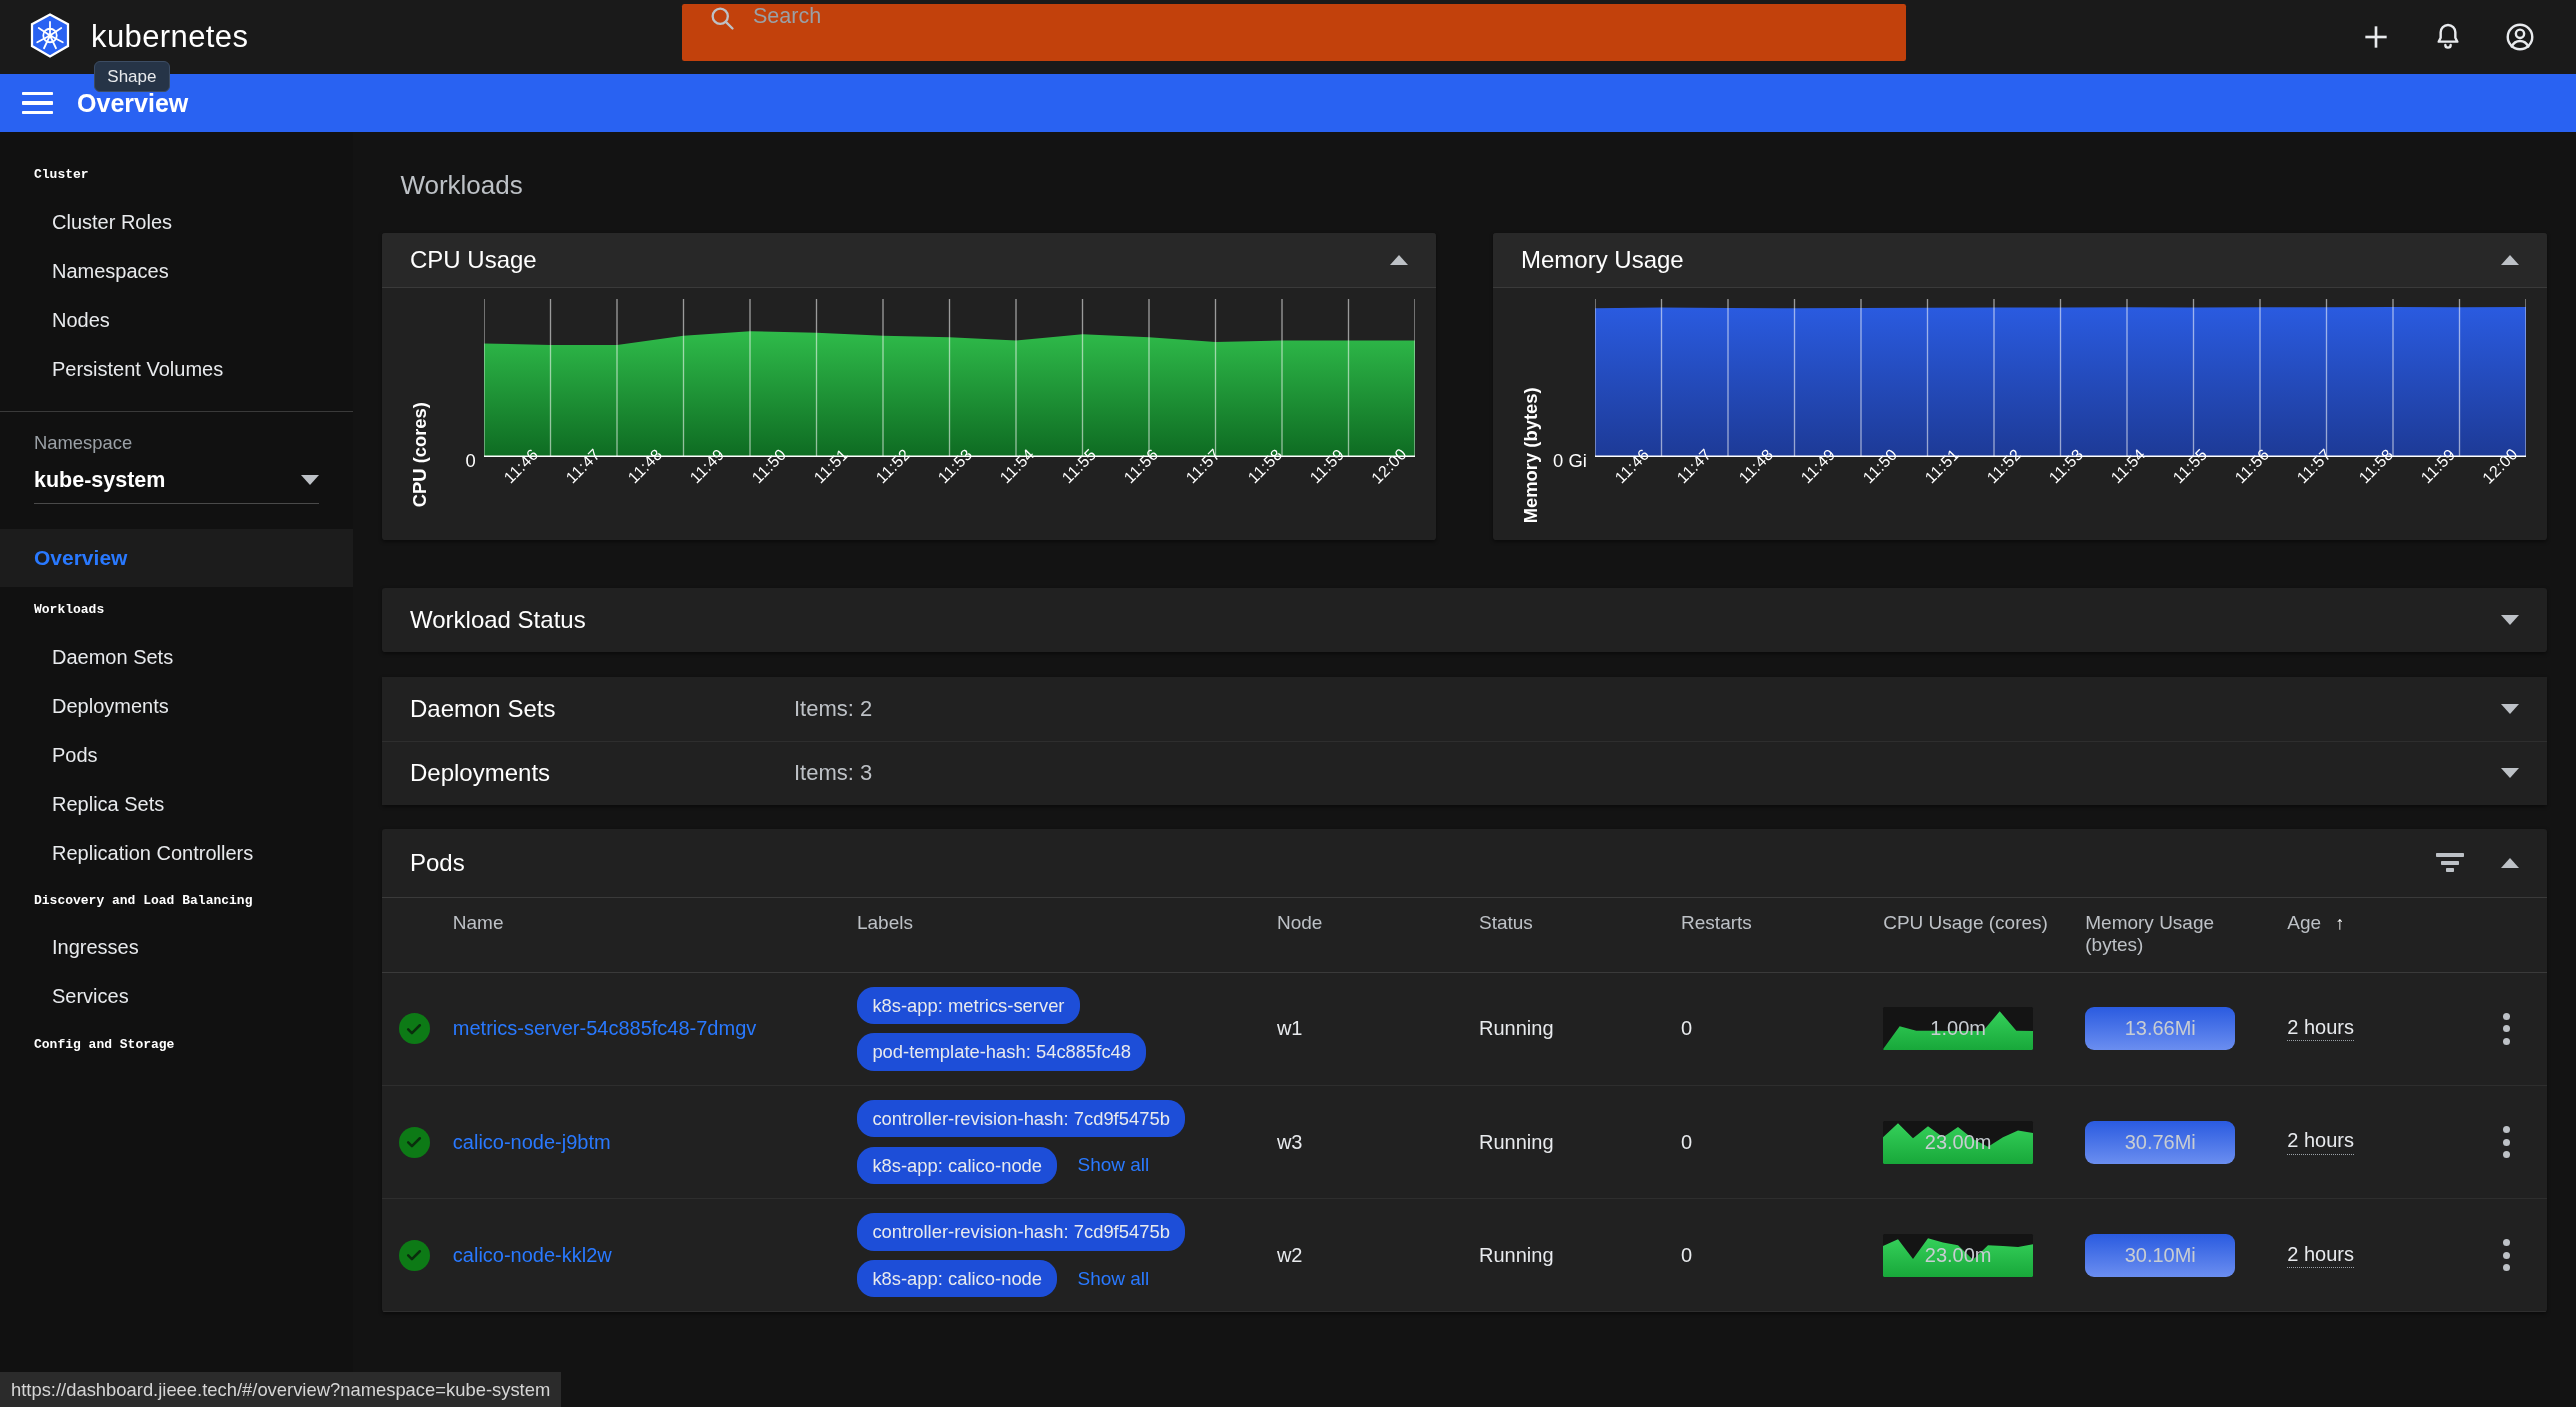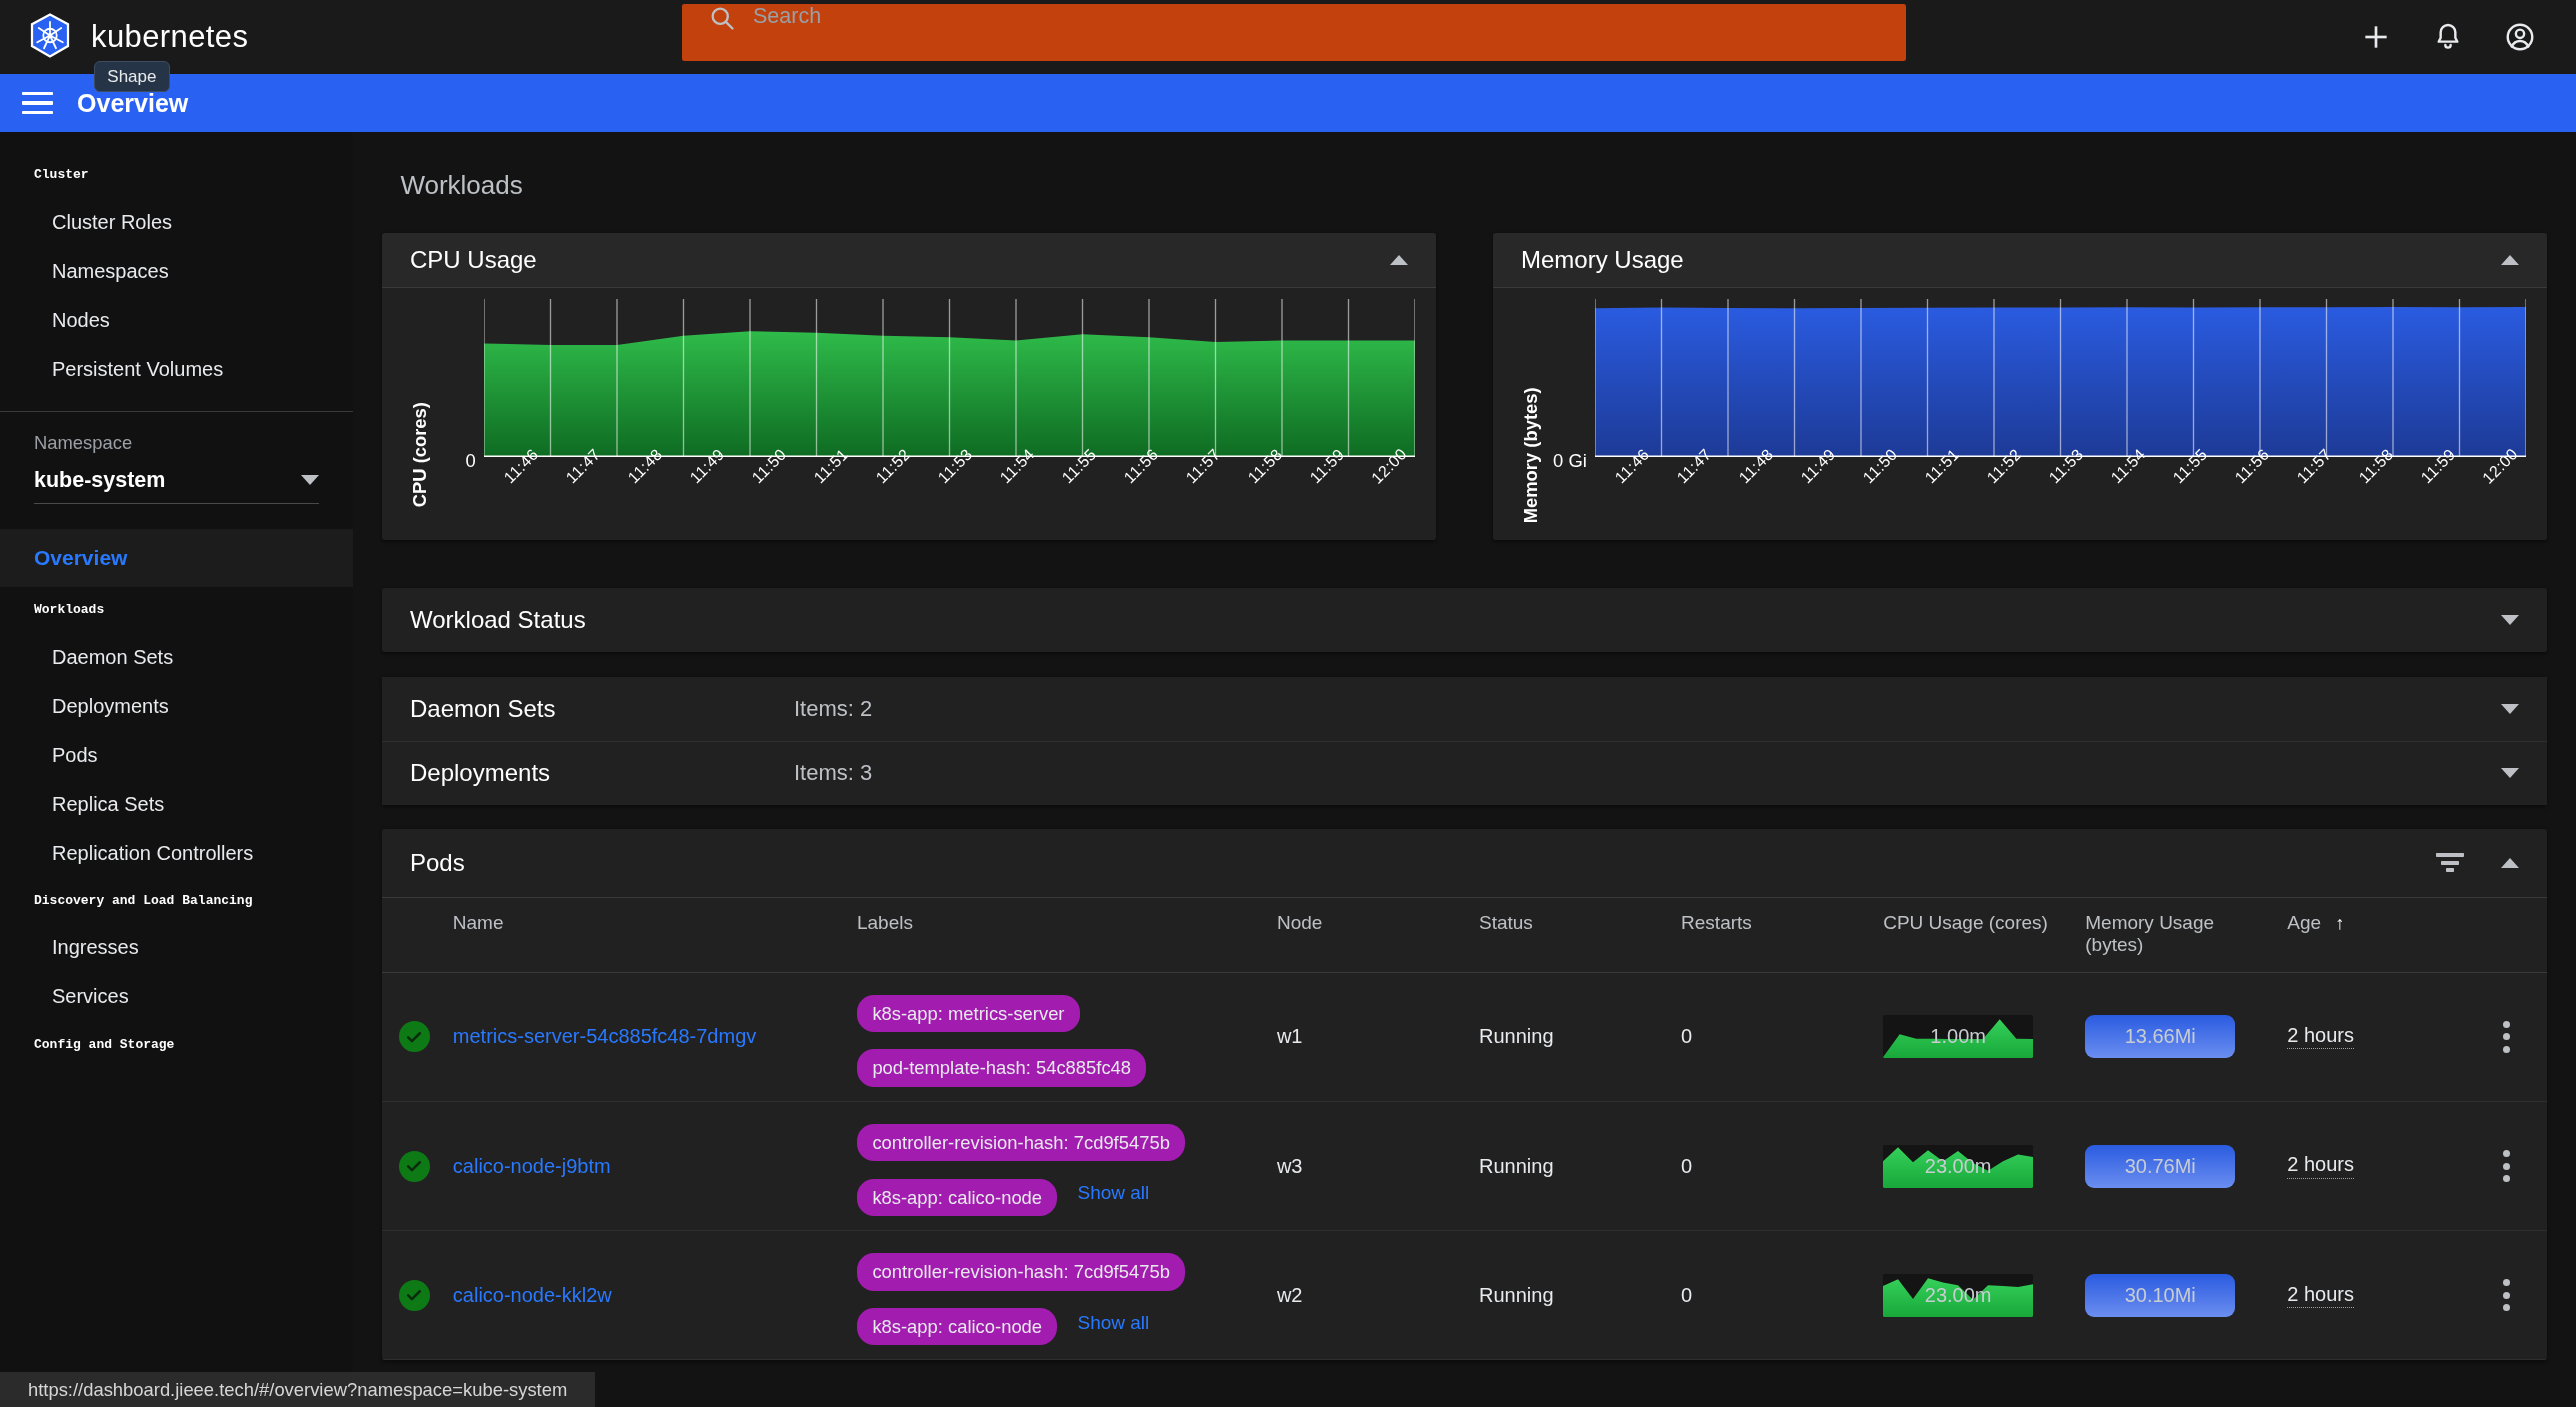--- a/index.html
+++ b/index.html
@@ -184,24 +184,23 @@
 
   .ok-badge {
     width: 31px; height: 31px; border-radius: 50%; background: #0d7a16;
     display: flex; align-items: center; justify-content: center;
     margin-left: 9.2px;
   }
   .ok-badge svg { width: 20px; height: 20px; }
   .pod-link { color: #2979ff; font-size: 20px; text-decoration: none; cursor: pointer; word-break: break-all; }
   .labels-cell { display: flex; flex-direction: column; gap: 9.2px; align-items: flex-start; }
   .chip {
-    background: #a21caf; border-radius: 17px; padding: 7px 15.4px;
+    background: #1d4ed8; border-radius: 17px; padding: 7px 15.4px;
     font-size: 18.4px; color: #e8eaed; max-width: 368px; line-height: 1.28;
     word-break: break-all;
-    margin-top: 8px;
   }
   .chip-row { display: flex; align-items: center; gap: 20px; flex-wrap: nowrap; }
   .show-all { color: #2979ff; font-size: 19px; cursor: pointer; white-space: nowrap; }
 
   .spark {
     position: relative; width: 150px; height: 43px; border-radius: 1.5px; overflow: hidden;
   }
   .spark.cpu { background: #141414; }
   .spark svg { position: absolute; inset: 0; width: 100%; height: 100%; display: block; }
   .spark-val {
@@ -211,21 +210,21 @@
   .spark.mem { background: linear-gradient(180deg, #2a5be0 0%, #6b8ef0 100%); border-radius: 9px; }
 
   .age-cell { border-bottom: 1.5px dotted #9aa0a6; display: inline-block; padding-bottom: 1.5px; cursor: default; }
   .dots { display: flex; flex-direction: column; align-items: center; gap: 5.4px; cursor: pointer; }
   .dots i { width: 7px; height: 7px; border-radius: 50%; background: #bdc1c6; display: block; }
 
   
   .statusbar {
     position: absolute; left: 0; bottom: 0; z-index: 50;
     background: #2b2b2b; color: #d6d6d6; font-size: 18.4px;
-    padding: 7px 28px; white-space: nowrap;
+    padding: 7px 11px; white-space: nowrap;
   }
 </style>
 </head>
 <body>
 
 <div class="app">
 
   <div class="topbar">
     <div class="brand">
       <svg class="k8s-logo" viewBox="0 0 64 64">

